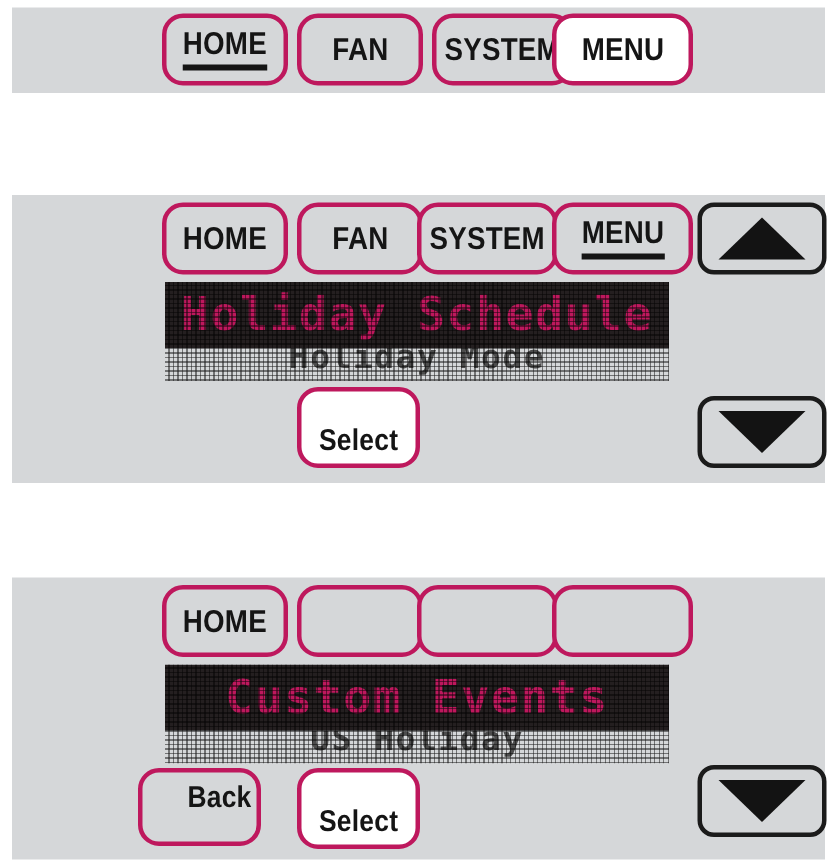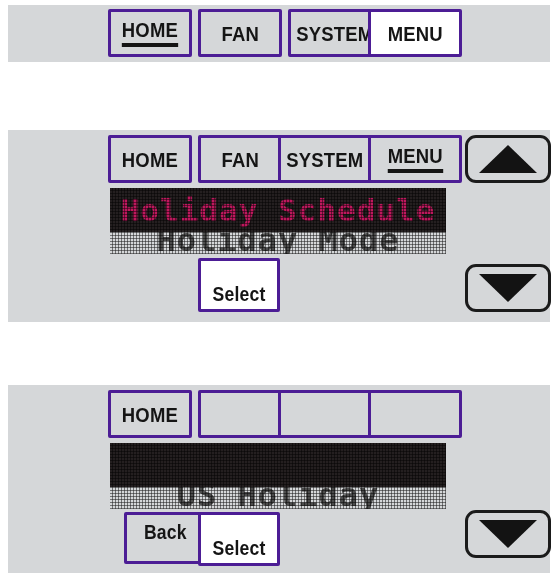--- a/index.html
+++ b/index.html
@@ -22,22 +22,22 @@
     box-sizing: border-box;
   }
   #panel-1 { left: 8px;  top: 5px;   width: 542px; height: 57px; }
   #panel-2 { left: 8px;  top: 130px; width: 542px; height: 192px; }
   #panel-3 { left: 8px;  top: 385px; width: 542px; height: 188px; }
 
   
   .key {
     position: absolute;
     box-sizing: border-box;
-    border: 3px solid #4c1d95;
-    border-radius: 2px;
+    border: 3px solid #be185d;
+    border-radius: 14px;
     background: #d5d7d9;
     display: flex;
     align-items: center;
     justify-content: center;
   }
   .key.white { background: #ffffff; }
   .key .klabel {
     font-family: "Liberation Sans", sans-serif;
     font-weight: bold;
     font-size: 21px;
@@ -112,24 +112,24 @@
     color: #be185d;
     font-size: 31px;
     z-index: 2;
   }
   .lcd-line2 {
     position: absolute;
     left: 0; top: 44px;
     width: 100%;
     height: 22px;
     display: flex;
-    align-items: center;
+    align-items: flex-start;
     justify-content: center;
     color: #4c4c4c;
-    font-size: 32px;
+    font-size: 22px;
     overflow: hidden;
     z-index: 1;
   }
   .lcd-line2 span { margin-top: -6px; display: block; }
 
   
   .dot-overlay {
     position: absolute;
     left: 0; top: 0;
     width: 100%; height: 100%;
@@ -221,27 +221,30 @@
   <div class="key mk-wide" style="left:270px; top:5px;">
     <span class="klabel"></span>
   </div>
 
   <div class="key mk-wide" style="left:360px; top:5px;">
     <span class="klabel"></span>
   </div>
 
   <div class="lcd" style="left:102px; top:58px; width:336px; height:66px;">
     <div class="lcd-bar"></div>
+    <div class="lcd-line1 dotfont">
+      <span>Custom Events</span>
+    </div>
     <div class="lcd-line2 dotfont">
       <span>US Holiday</span>
     </div>
     <div class="dot-overlay"></div>
   </div>
 
-  <div class="key" style="left:116px; top:127px; width:82px; height:52px;">
+  <div class="key" style="left:84px; top:127px; width:82px; height:52px;justify-content:flex-end;">
     <span class="klabel" style="align-self:flex-start; margin-top:7px; font-size:20px;">Back</span>
   </div>
 
   <div class="key white" style="left:190px; top:127px; width:82px; height:54px;">
     <span class="klabel" style="align-self:flex-end; margin-bottom:5px; font-size:20px;">Select</span>
   </div>
 
   <div class="arrowkey" style="left:457px; top:125px;">
     <div class="tri-down"></div>
   </div>

